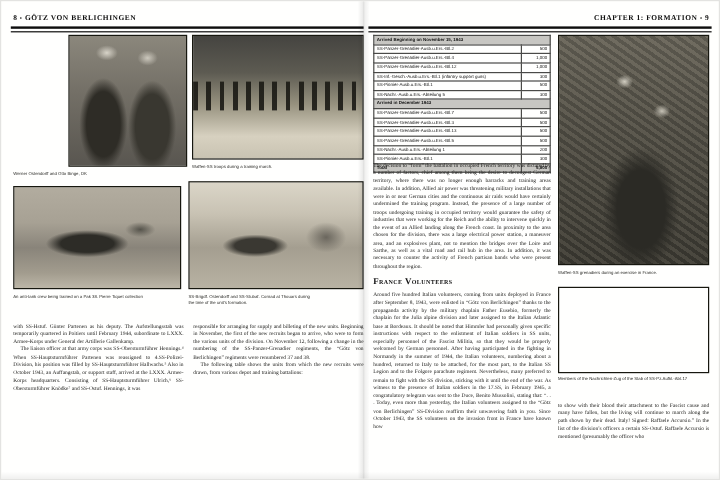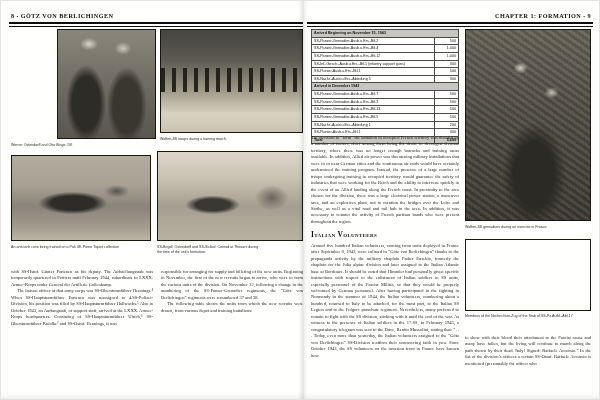--- a/index.html
+++ b/index.html
@@ -166,21 +166,21 @@
           </tr>
       <tr class="total">
             <td>Total</td>
             <td class="num">5,600</td>
           </tr>
     </tbody>
       </table>
 
     <div class="bodytext" style="left:4px;top:128px;width:148px;">
       <p>The decision to “form” the battalion in occupied French territory was dictated by a number of factors, chief among them being the desire to decongest German territory, where there was no longer enough barracks and training areas available. In addition, Allied air power was threatening military installations that were in or near German cities and the continuous air raids would have certainly undermined the training program. Instead, the presence of a large number of troops undergoing training in occupied territory would guarantee the safety of industries that were working for the Reich and the ability to intervene quickly in the event of an Allied landing along the French coast. In proximity to the area chosen for the division, there was a large electrical power station, a maneuver area, and an explosives plant, not to mention the bridges over the Loire and Sarthe, as well as a vital road and rail hub in the area. In addition, it was necessary to counter the activity of French partisan bands who were present throughout the region.</p>
-      <div class="section-heading">Italian Volunteers</div>
+      <div class="section-heading">France Volunteers</div>
       <p>Around five hundred Italian volunteers, coming from units deployed in France after September 8, 1943, were enlisted in “Götz von Berlichingen” thanks to the propaganda activity by the military chaplain Father Eusebio, formerly the chaplain for the Julia alpine division and later assigned to the Italian Atlantic base at Bordeaux. It should be noted that Himmler had personally given specific instructions with respect to the enlistment of Italian soldiers in SS units, especially personnel of the Fascist Militia, so that they would be properly welcomed by German personnel. After having participated in the fighting in Normandy in the summer of 1944, the Italian volunteers, numbering about a hundred, returned to Italy to be attached, for the most part, to the Italian SS Legion and to the Folgore parachute regiment. Nevertheless, many preferred to remain to fight with the SS division, sticking with it until the end of the war. As witness to the presence of Italian soldiers in the 17.SS, in February 1945, a congratulatory telegram was sent to the Duce, Benito Mussolini, stating that: “. . . Today, even more than yesterday, the Italian volunteers assigned to the “Götz von Berlichingen” SS-Division reaffirm their unwavering faith in you. Since October 1943, the SS volunteers on the invasion front in France have known how</p>
     </div>
 
     <div class="photo ph-grenadiers" style="left:158px;top:22px;width:126px;height:192px;"></div>
     <div class="caption" style="left:158px;top:218px;width:126px;">Waffen-SS grenadiers during an exercise in France.</div>
 
     <div class="photo ph-nachrichten" style="left:158px;top:232px;width:126px;height:72px;"></div>
     <div class="caption" style="left:158px;top:307px;width:126px;">Members of the Nachrichten-Zug of the Stab of SS-Pz.Aufkl.-Abt.17</div>
 
     <div class="bodytext" style="left:158px;top:328px;width:126px;">

